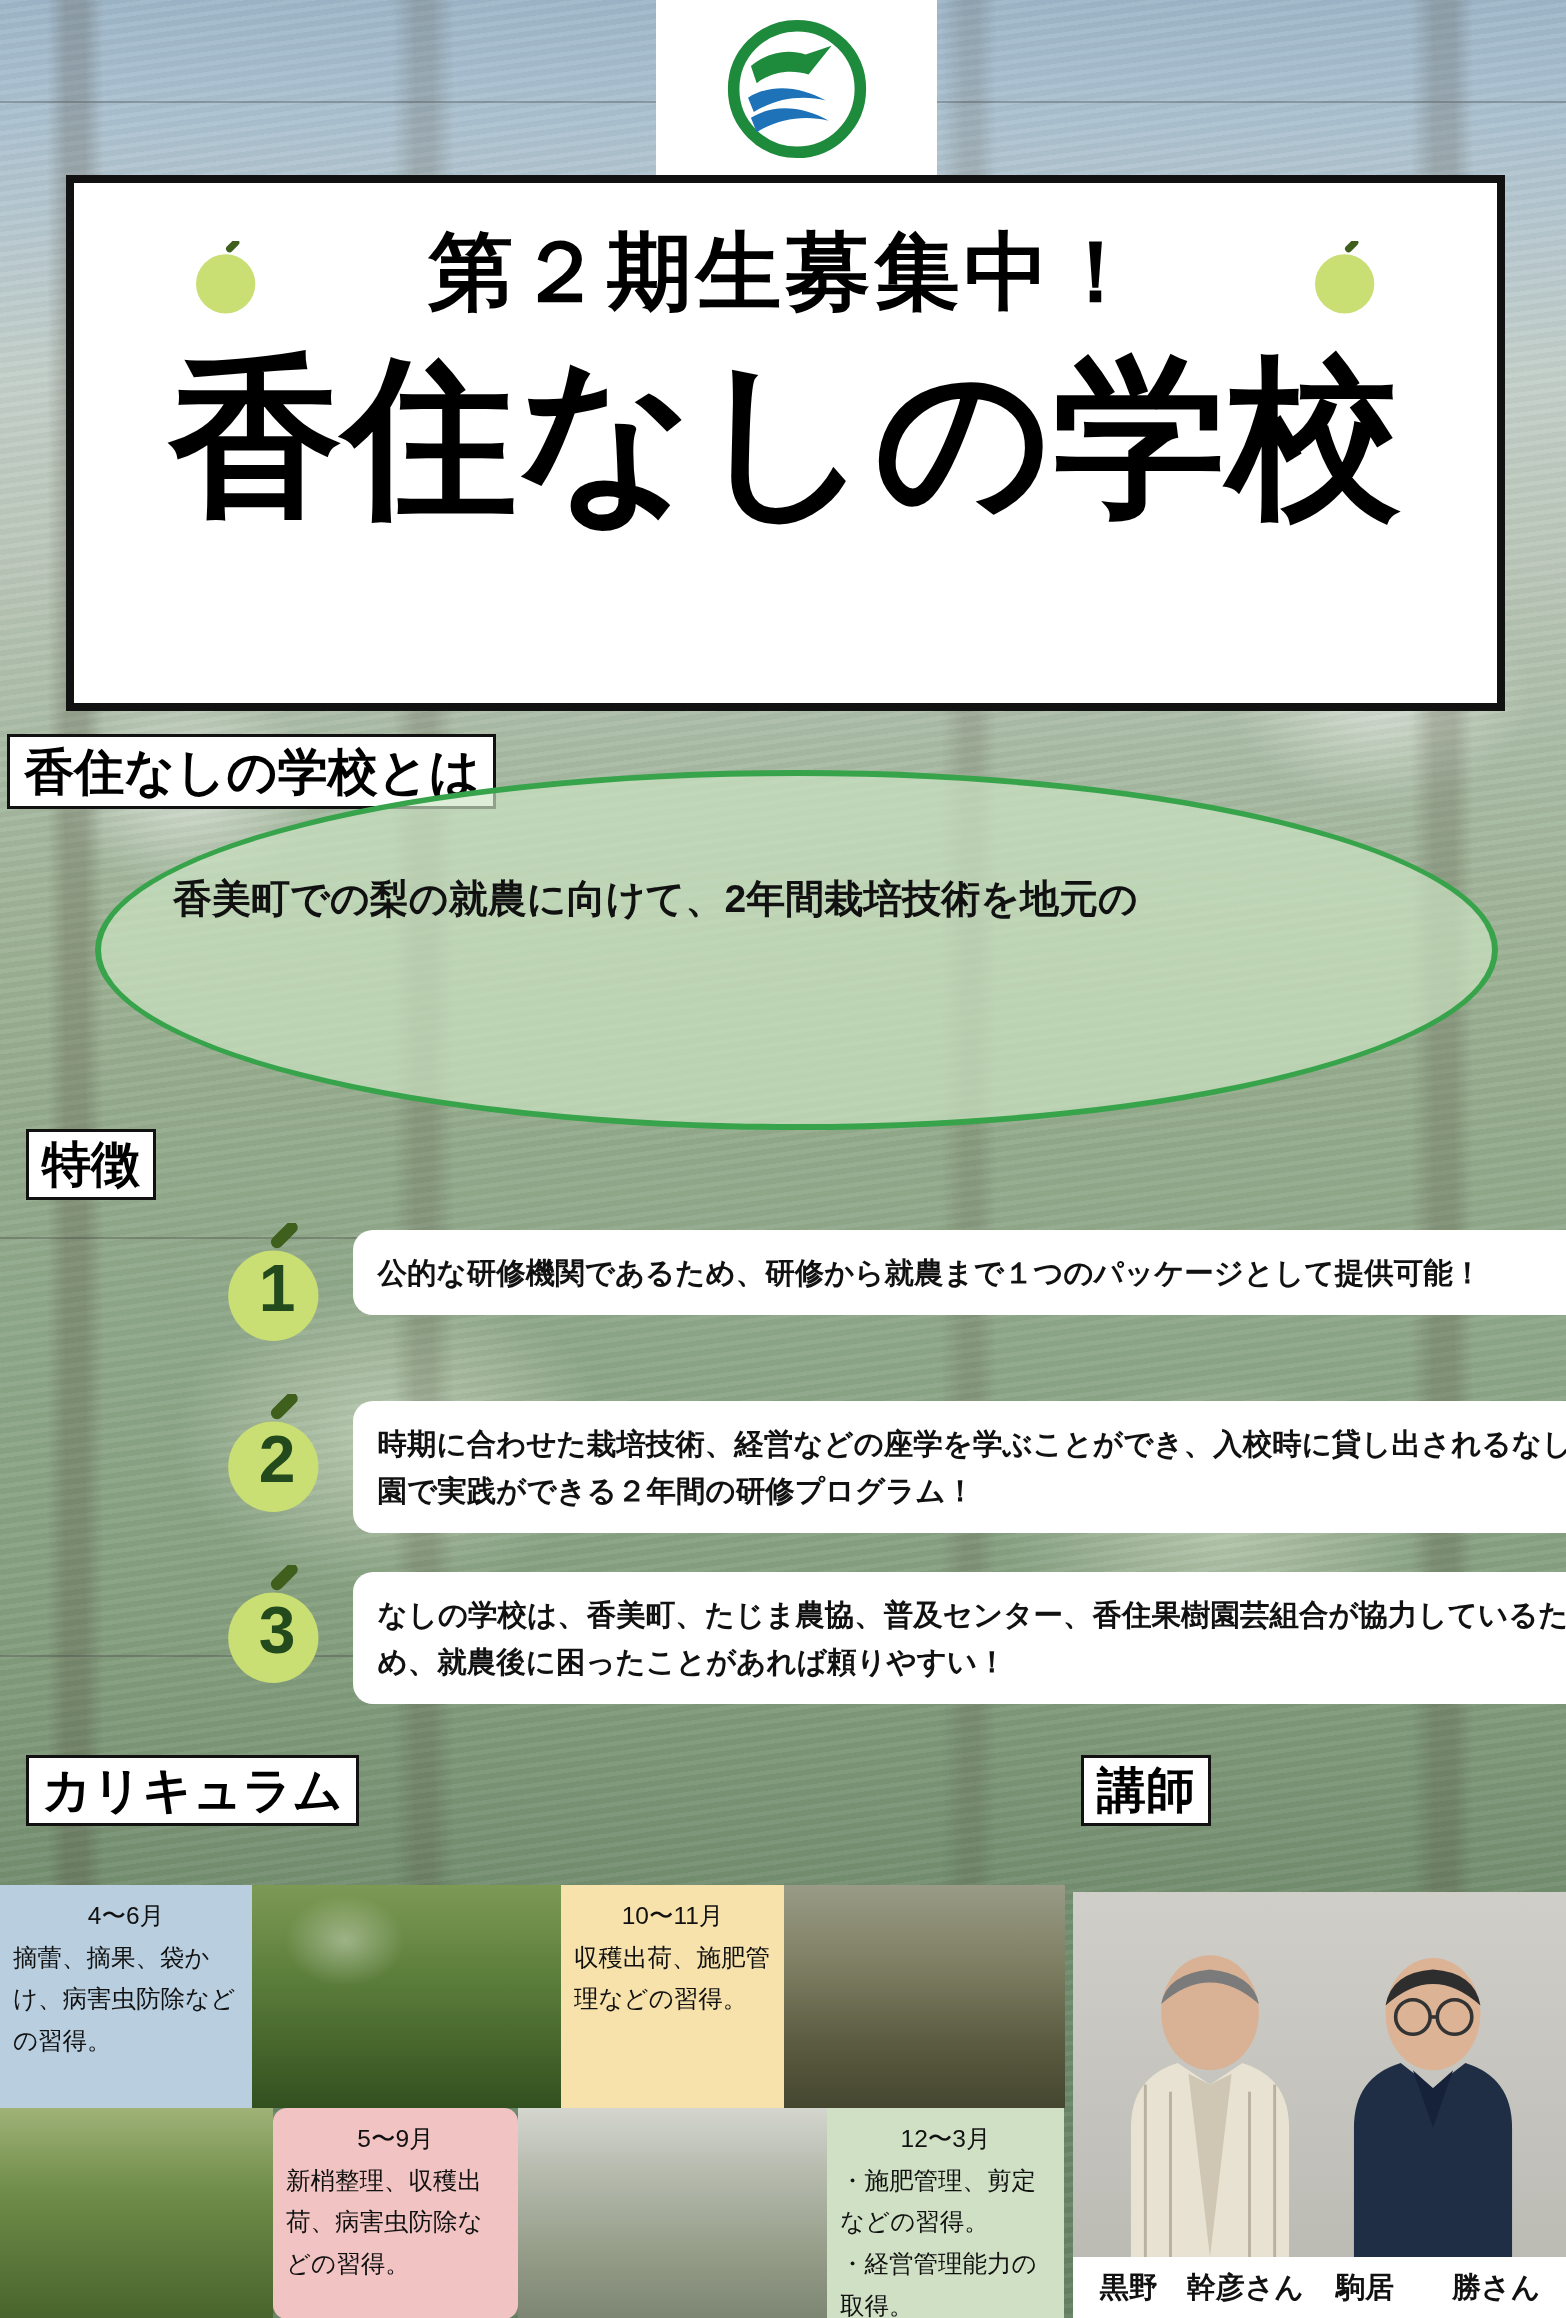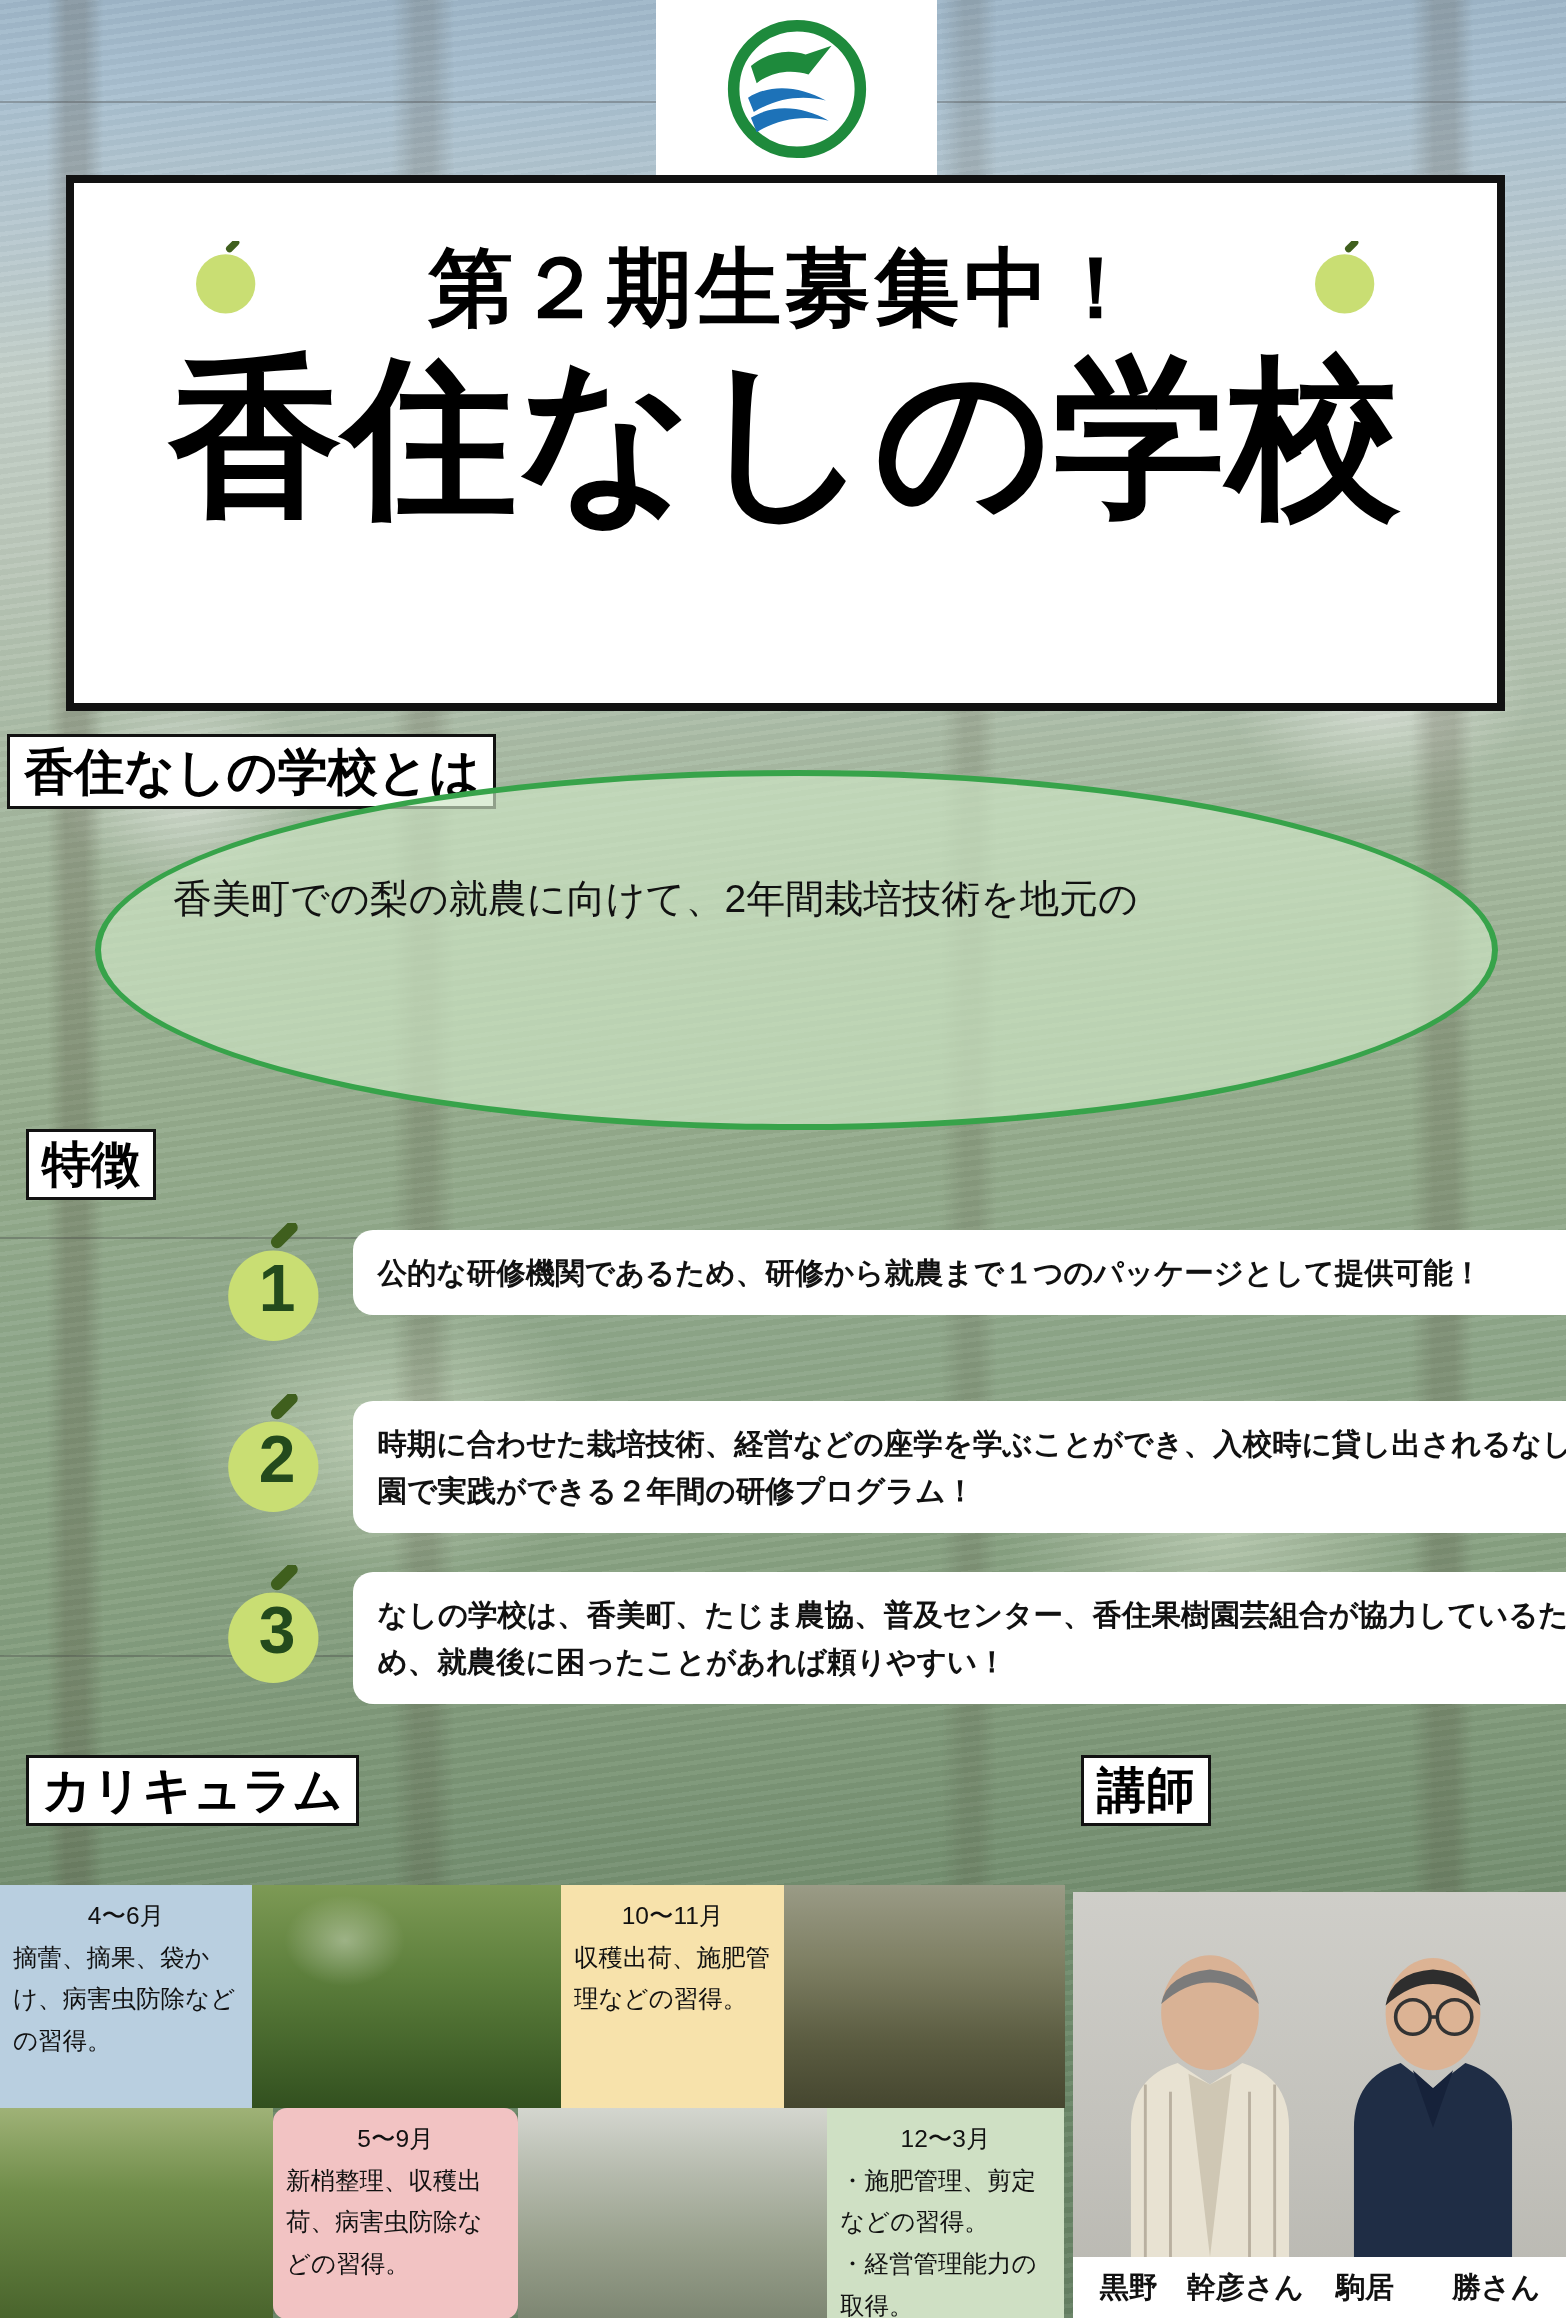--- a/index.html
+++ b/index.html
@@ -83,21 +83,20 @@
   }
   .headline1 {
     position: absolute;
     left: 0; right: 0; top: 46px;
     text-align: center;
     font-size: 85px;
     font-weight: 700;
     letter-spacing: 4.3px;
     color: #000;
     line-height: 1;
-    margin-top: 16px;
   }
   .headline2 {
     position: absolute;
     left: 0; right: 0; top: 155px;
     text-align: center;
     font-size: 173px;
     font-weight: 700;
     letter-spacing: 1.4px;
     color: #000;
     line-height: 1.15;
@@ -122,21 +121,21 @@
     width: 1403px; height: 360px;
     border: 6.5px solid #37a34a;
     border-radius: 50%;
     background: rgba(205,228,196,0.68);
   }
   .ellipse-text {
     position: absolute;
     left: 173px; top: 863px;
     width: 1281px;
     font-size: 39px;
-    font-weight: 400;
+    font-weight: 700;
     color: #111;
     line-height: 1.85;
   }
 
   
   .feature-row {
     position: absolute;
     left: 216px;
     width: 1266px;
   }

